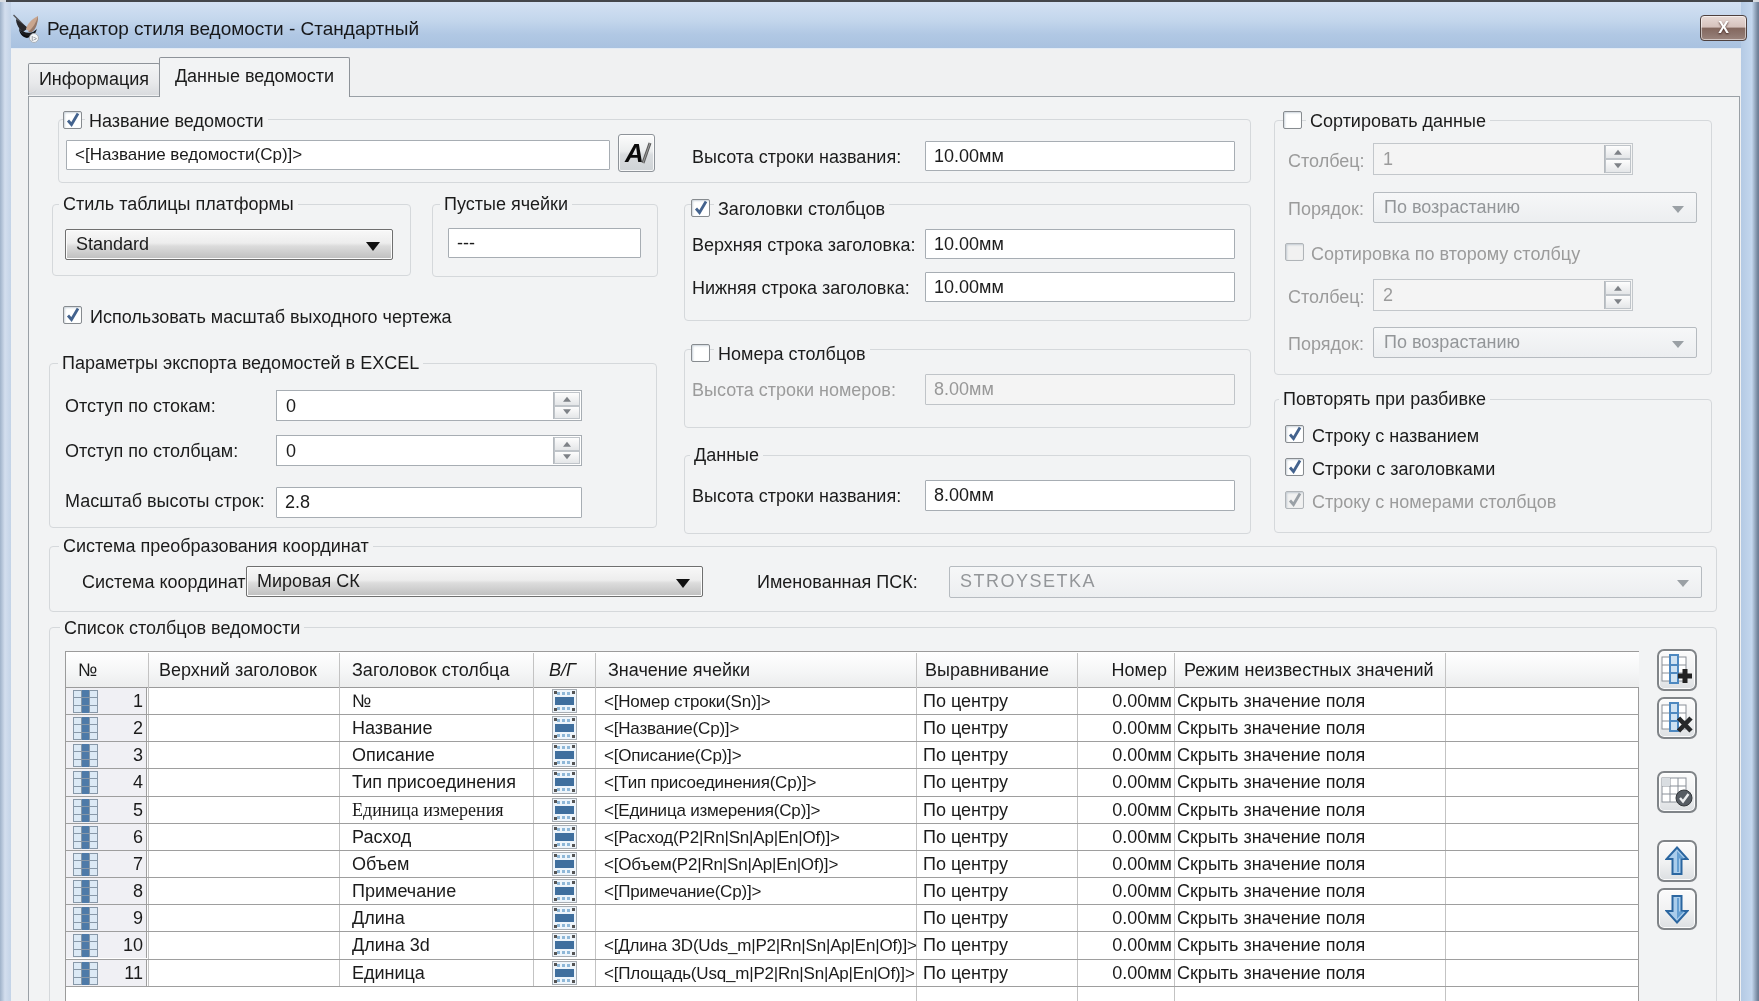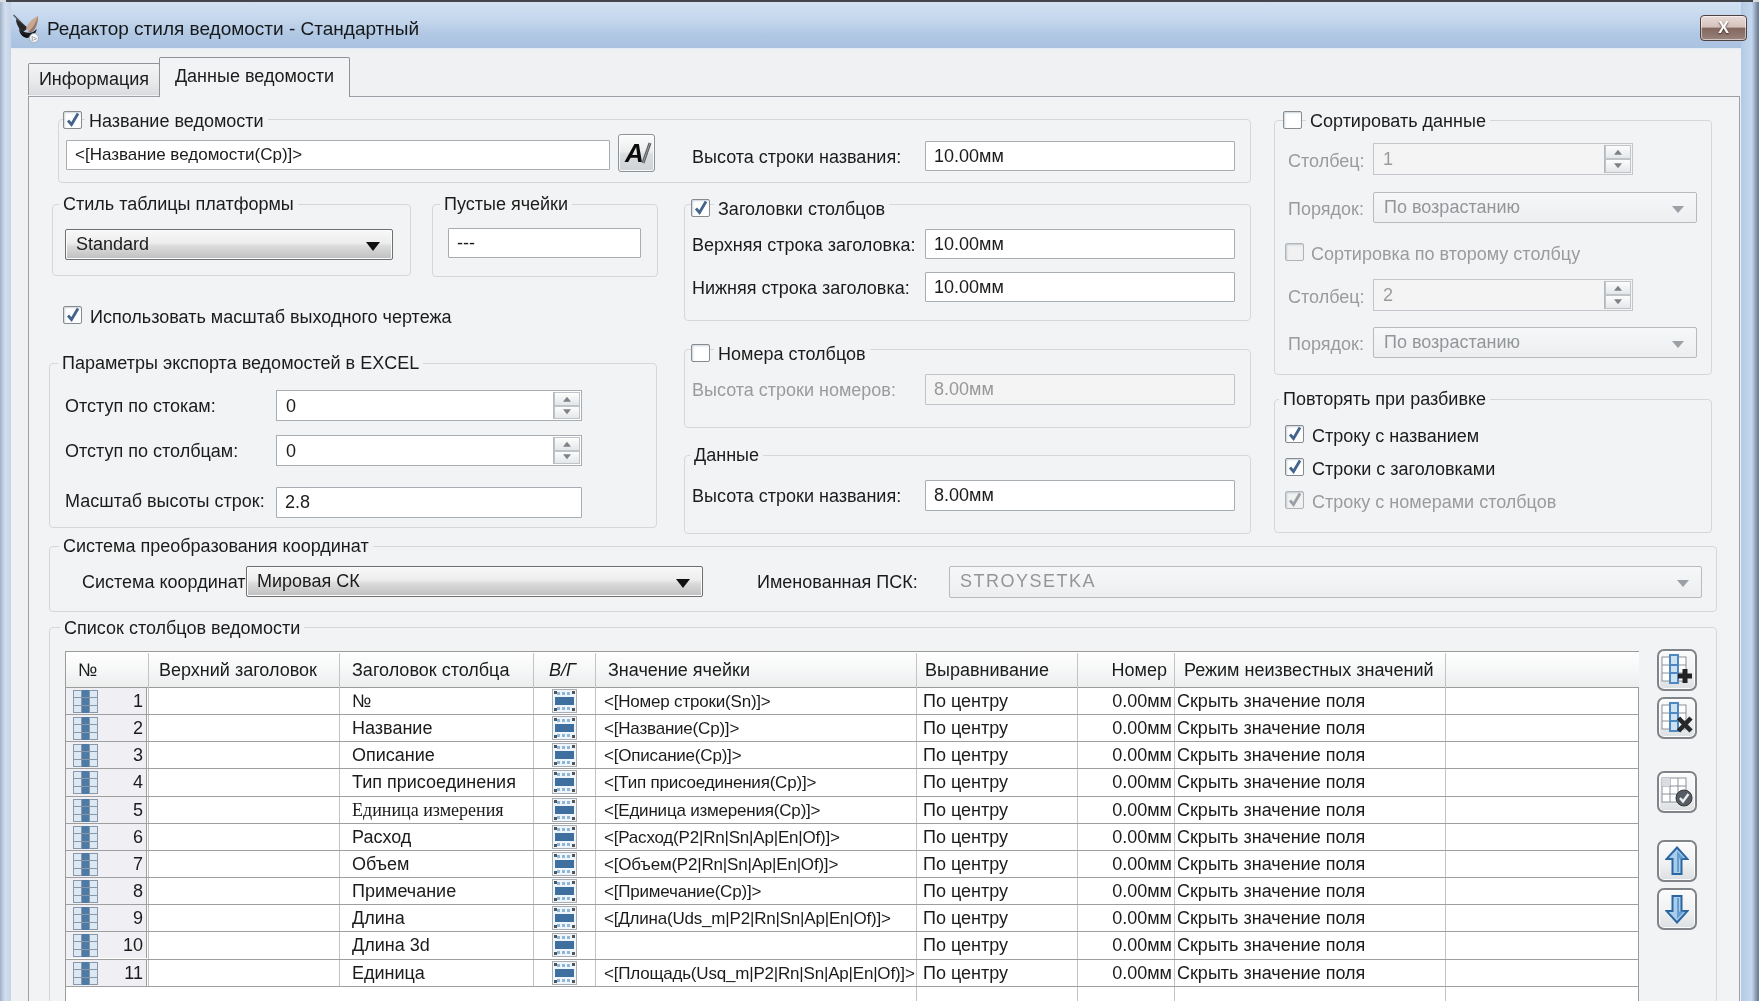--- a/index.html
+++ b/index.html
@@ -478,21 +478,20 @@
     <div class="cell" style="left:286px; top:253.2px;">Длина</div>
     <svg class="abs" style="left:486px; top:254.2px;" width="25" height="24" viewBox="0 0 25 24">
     <rect x="0.5" y="0.5" width="24" height="23" fill="#eef5fb" stroke="#a8aeb4"></rect>
     <rect x="3" y="8" width="19" height="8" fill="#3f6f9e"></rect>
     <path d="M5 4.5 H20 M5 19.5 H20" stroke="#8fb8d8" stroke-width="3" stroke-dasharray="3 2"></path>
     <rect x="2" y="2" width="3" height="3" fill="#555"></rect>
       <rect x="20" y="2" width="3" height="3" fill="#555"></rect>
     <rect x="2" y="19" width="3" height="3" fill="#555"></rect>
       <rect x="20" y="19" width="3" height="3" fill="#555"></rect>
   </svg>
-    <div class="cell sm" style="left:538px; top:253.2px;">&lt;[Длина(Uds_m|P2|Rn|Sn|Ap|En|Of)]&gt;</div>
     <div class="cell" style="left:857px; top:253.2px;">По центру</div>
     <div class="rnum" style="left:950px; top:253.2px; width:156px;">0.00мм</div>
     <div class="cell" style="left:1111px; top:253.2px;">Скрыть значение поля</div>
     <div class="rowline" style="top:279.34999999999997px;"></div>
     <div class="rowhdr" style="top:280.35px; height:26.15px;"></div>
     <svg class="abs" style="left:7px; top:282.35px;" width="25" height="23" viewBox="0 0 25 23">
     <rect x="0.5" y="0.5" width="24" height="22" fill="#dce9f5" stroke="#8898a8"></rect>
     <rect x="8" y="0" width="8" height="23" fill="#4e7aa8"></rect>
     <line x1="0" y1="7.5" x2="25" y2="7.5" stroke="#8898a8"></line>
     <line x1="0" y1="15.5" x2="25" y2="15.5" stroke="#8898a8"></line>
@@ -503,20 +502,21 @@
     <div class="cell" style="left:286px; top:280.35px;">Длина 3d</div>
     <svg class="abs" style="left:486px; top:281.35px;" width="25" height="24" viewBox="0 0 25 24">
     <rect x="0.5" y="0.5" width="24" height="23" fill="#eef5fb" stroke="#a8aeb4"></rect>
     <rect x="3" y="8" width="19" height="8" fill="#3f6f9e"></rect>
     <path d="M5 4.5 H20 M5 19.5 H20" stroke="#8fb8d8" stroke-width="3" stroke-dasharray="3 2"></path>
     <rect x="2" y="2" width="3" height="3" fill="#555"></rect>
       <rect x="20" y="2" width="3" height="3" fill="#555"></rect>
     <rect x="2" y="19" width="3" height="3" fill="#555"></rect>
       <rect x="20" y="19" width="3" height="3" fill="#555"></rect>
   </svg>
+    <div class="cell sm" style="left:538px; top:280.35px;">&lt;[Длина 3D(Uds_m|P2|Rn|Sn|Ap|En|Of)]&gt;</div>
     <div class="cell" style="left:857px; top:280.35px;">По центру</div>
     <div class="rnum" style="left:950px; top:280.35px; width:156px;">0.00мм</div>
     <div class="cell" style="left:1111px; top:280.35px;">Скрыть значение поля</div>
     <div class="rowline" style="top:306.5px;"></div>
     <div class="rowhdr" style="top:307.5px; height:26.15px;"></div>
     <svg class="abs" style="left:7px; top:309.5px;" width="25" height="23" viewBox="0 0 25 23">
     <rect x="0.5" y="0.5" width="24" height="22" fill="#dce9f5" stroke="#8898a8"></rect>
     <rect x="8" y="0" width="8" height="23" fill="#4e7aa8"></rect>
     <line x1="0" y1="7.5" x2="25" y2="7.5" stroke="#8898a8"></line>
     <line x1="0" y1="15.5" x2="25" y2="15.5" stroke="#8898a8"></line>

